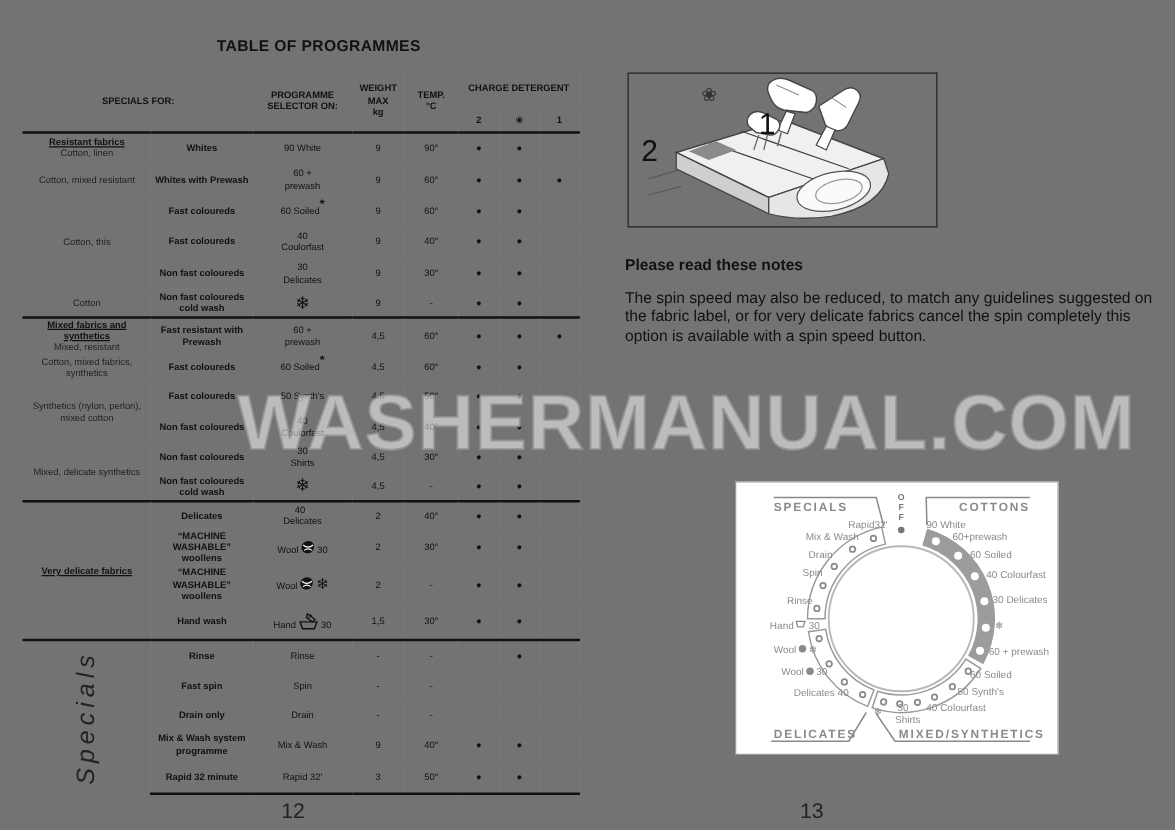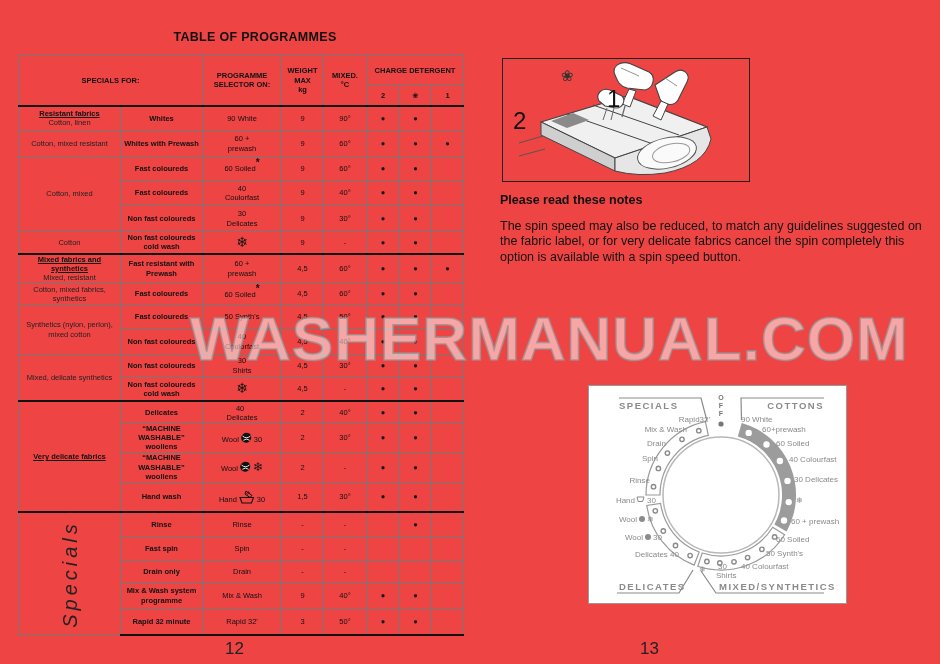--- a/index.html
+++ b/index.html
@@ -1,16 +1,16 @@
 <!DOCTYPE html>
 <html><head>
 <meta charset="utf-8">
 <style>
   html,body{margin:0;padding:0;background:#fff;}
-  .page{position:relative;width:940px;height:664px;background:#ef4444;overflow:hidden;
+  .page{position:relative;width:940px;height:664px;background:#737373;overflow:hidden;
         font-family:"Liberation Sans",sans-serif;color:#111;}
 
   
   .doc-title{position:absolute;left:120px;top:30px;width:270px;text-align:center;
              font-weight:bold;font-size:12.5px;letter-spacing:.3px;}
 
   
   table.prog{position:absolute;left:18px;top:55px;width:445px;border-collapse:collapse;
              table-layout:fixed;border:1.5px solid #111;}
   table.prog td{border:1px solid #777;padding:0 1px;text-align:center;vertical-align:middle;
@@ -38,21 +38,21 @@
                  font-style:italic;font-size:20px;letter-spacing:4px;white-space:nowrap;color:#222;}
 
   
   .watermark{position:absolute;left:190px;top:303px;z-index:6;font-weight:bold;font-size:62px;
              letter-spacing:1px;white-space:nowrap;color:rgba(255,255,255,0.55);
              -webkit-text-stroke:1.6px rgba(150,150,150,0.8);opacity:.95;}
 
   
   .illus{position:absolute;left:502px;top:58px;width:246px;height:122px;border:1.5px solid #222;}
   .notes{position:absolute;left:500px;top:189px;width:436px;font-size:12.5px;line-height:1.25;color:#111;}
-  .notes .nh{font-weight:bold;margin:4px 0 10px 0;}
+  .notes .nh{font-weight:bold;margin:16px 0 10px 0;}
   .notes p{margin:0 0 9px 0;}
   .notes p.gap{margin-bottom:16px;}
 
   
   .dial{position:absolute;left:588px;top:385px;width:257px;height:217px;border:1px solid #999;background:#fff;}
   .dial svg text{font-family:"Liberation Sans",sans-serif;fill:#8a8a8a;font-size:8px;}
   .dial svg text.grp{font-size:9.5px;font-weight:bold;letter-spacing:1.5px;}
   .dial svg text.off{font-size:7px;font-weight:bold;fill:#777;}
 
   
@@ -85,21 +85,21 @@
       <td class="hcell" rowspan="2">
         <div>PROGRAMME</div>
         <div>SELECTOR ON:</div>
       </td>
       <td class="hcell" rowspan="2">
         <div>WEIGHT</div>
         <div>MAX</div>
         <div>kg</div>
       </td>
       <td class="hcell" rowspan="2">
-        <div>MIXED.</div>
+        <div>TEMP.</div>
         <div>°C</div>
       </td>
       <td class="hcell dcol3" colspan="3">CHARGE DETERGENT</td>
     </tr>
     <tr style="height:20px">
       <td class="hsub">2</td>
       <td class="hsub flower">❀</td>
       <td class="hsub dcol3">1</td>
     </tr>
 
@@ -123,21 +123,21 @@
             <div>60 +</div>
             <div>prewash</div>
           </td>
       <td class="wt">9</td>
       <td class="wt">60°</td>
       <td class="dotc">●</td>
       <td class="dotc">●</td>
       <td class="dotc dcol3">●</td>
     </tr>
     <tr style="height:24px">
-      <td class="c1 fab" rowspan="3">Cotton, mixed</td>
+      <td class="c1 fab" rowspan="3">Cotton, this</td>
       <td class="prg">Fast coloureds</td>
       <td class="sel"><span>60 Soiled</span><sup class="star">*</sup></td>
       <td class="wt">9</td>
       <td class="wt">60°</td>
       <td class="dotc">●</td>
       <td class="dotc">●</td>
       <td class="dotc dcol3"></td>
     </tr>
     <tr style="height:25px">
       <td class="prg">Fast coloureds</td>

